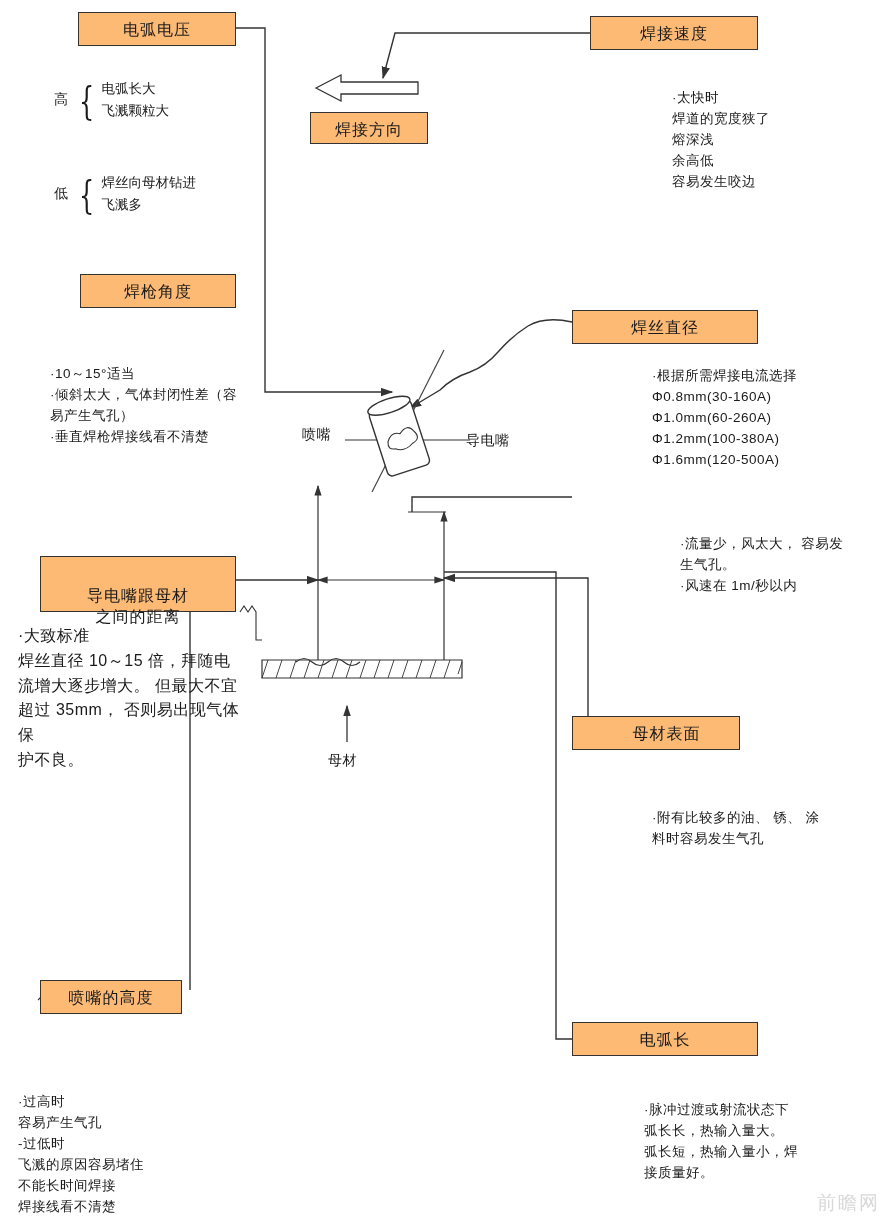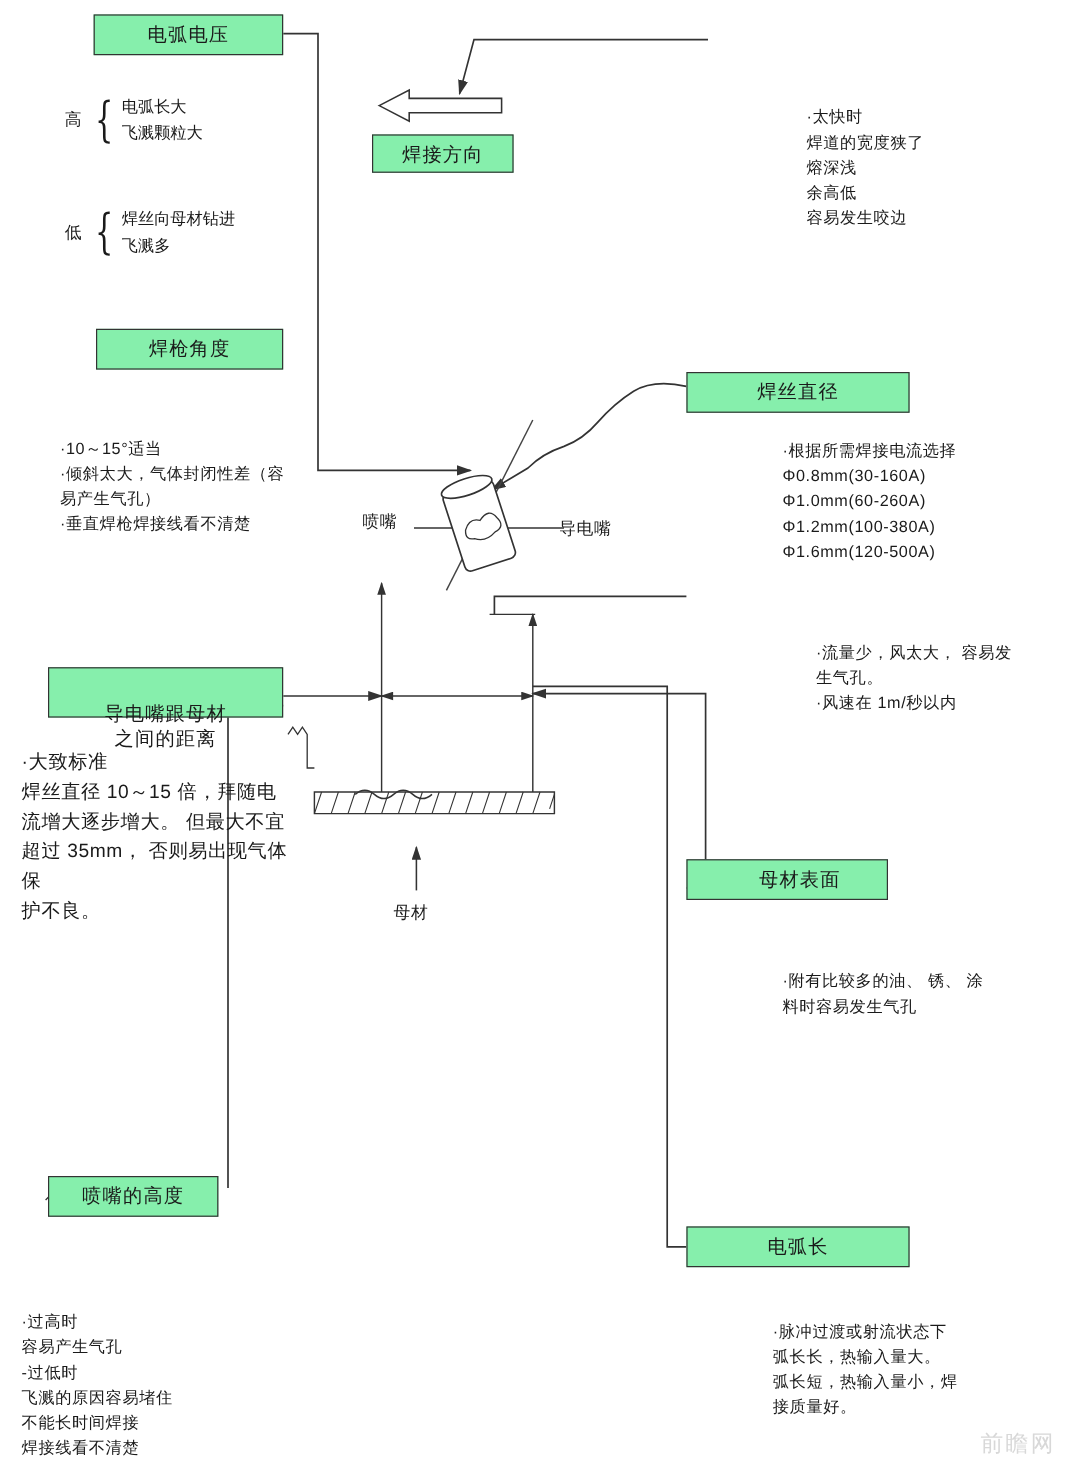--- a/index.html
+++ b/index.html
@@ -23,21 +23,21 @@
     left: 0;
     top: 0;
     width: 888px;
     height: 1220px;
     pointer-events: none;
   }
   .box {
     position: absolute;
     box-sizing: border-box;
     border: 1px solid #333;
-    background: #86efac;
+    background: #fdba74;
     text-align: center;
     font-size: 16px;
     line-height: 1.35;
     padding: 6px 4px;
     letter-spacing: 1px;
   }
   .note {
     position: absolute;
     font-size: 13.5px;
     line-height: 1.55;
@@ -140,35 +140,38 @@
       <rect x="378" y="404" width="44" height="68" rx="5" ry="5" stroke="#333" stroke-width="1.4" fill="#fff"></rect>
       <ellipse cx="400" cy="404" rx="22" ry="7" stroke="#333" stroke-width="1.4" fill="#fff"></ellipse>
       <path d="M388,438 q6,-9 14,-4 q10,-8 14,2 q5,9 -5,11 q-10,6 -18,0 q-8,-1 -5,-9 z" stroke="#333" stroke-width="1.1" fill="#fff"></path>
     </g>
   </svg>
 
   <div class="box" style="left:78px; top:12px; width:158px; height:34px;">
     <span>电弧电压</span>
   </div>
 
+  <div class="box" style="left:590px; top:16px; width:168px; height:34px;">
+    <span>焊接速度</span>
+  </div>
 
   <div class="box" style="left:310px; top:112px; width:118px; height:32px;">
     <span>焊接方向</span>
   </div>
 
   <div class="box" style="left:572px; top:310px; width:186px; height:34px;">
     <span>焊丝直径</span>
   </div>
 
   <div class="box" style="left:80px; top:274px; width:156px; height:34px;">
     <span>焊枪角度</span>
   </div>
 
 
-  <div class="box" style="left:40px; top:556px; width:196px; height:42px; white-space:pre-line;">
+  <div class="box" style="left:40px; top:556px; width:196px; height:56px; white-space:pre-line;">
     <span>导电嘴跟母材
 之间的距离</span>
   </div>
 
   <div class="box" style="left:40px; top:980px; width:142px; height:34px;">
     <span>喷嘴的高度</span>
   </div>
 
   <div class="box" style="left:572px; top:716px; width:168px; height:34px;padding-left:25px;">
     <span>母材表面</span>

